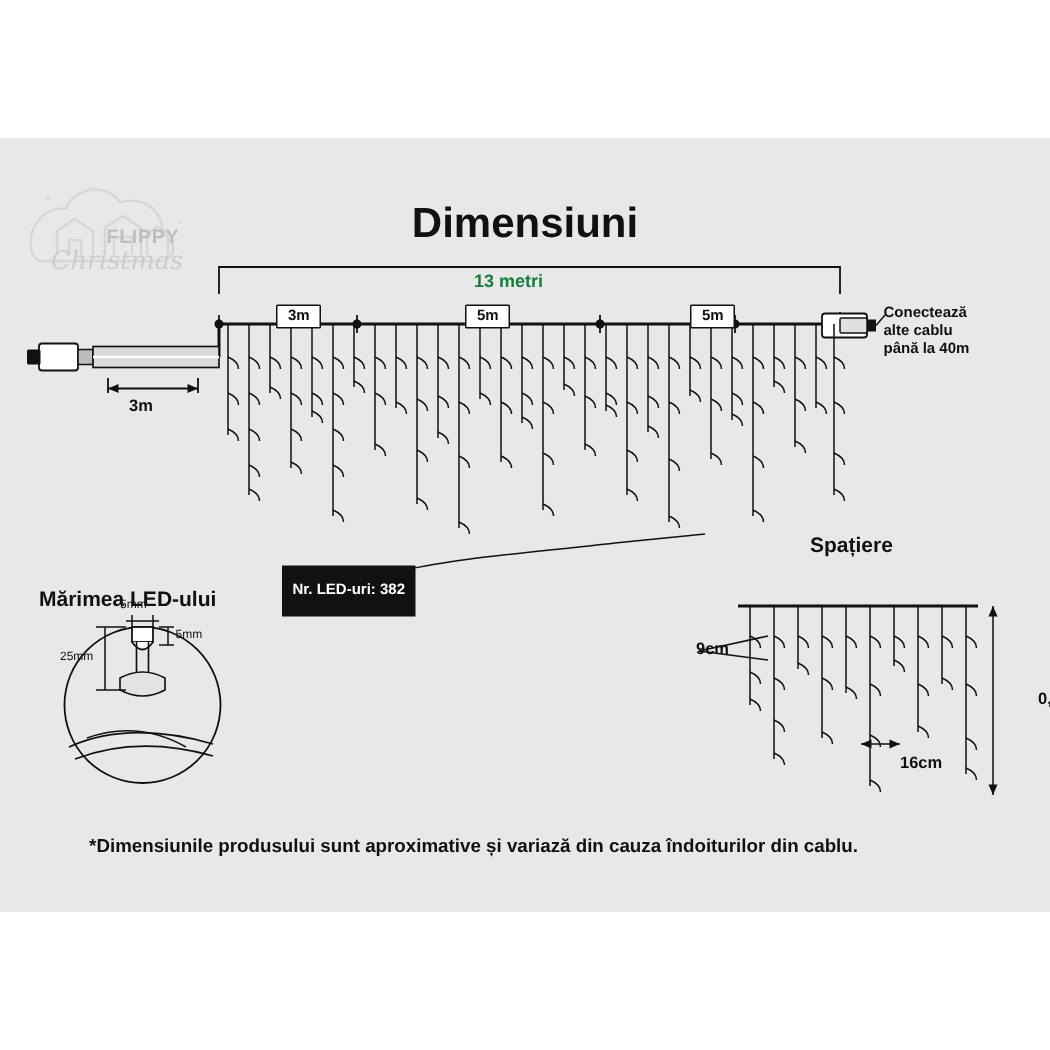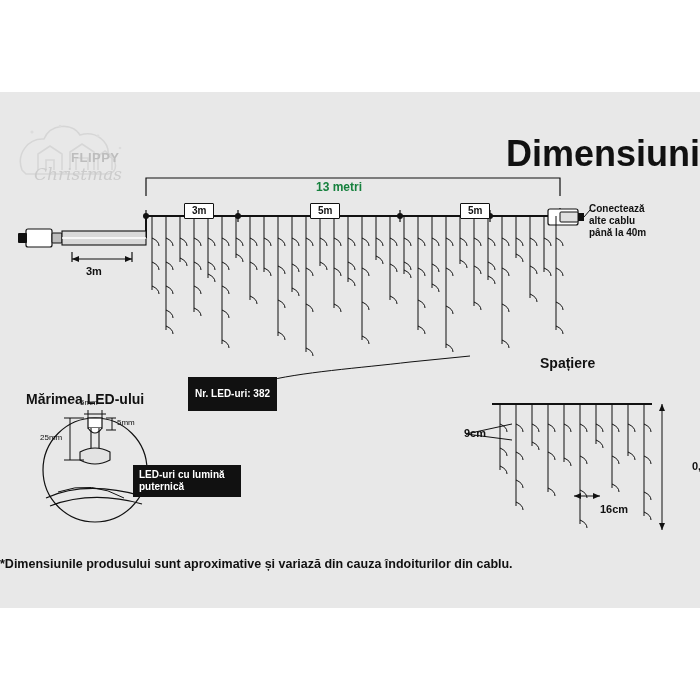--- a/index.html
+++ b/index.html
@@ -32,22 +32,22 @@
   .wm-text1{
     position:absolute;left:46px;top:42px;
     font-size:13px;font-weight:bold;color:#9a9a9a;letter-spacing:.5px;margin-left:15px;
   }
   .wm-text2{
     position:absolute;left:24px;top:56px;
     font-size:17px;color:#b5b5b5;font-family:"DejaVu Serif",serif;font-style:italic;
   }
 
   .title{
-    position:absolute;left:0;top:133px;width:700px;text-align:right;
-    font-size:36px;font-weight:bold;color:#111;
+    position:absolute;left:0;top:133px;width:700px;text-align:center;
+    font-size:28px;font-weight:bold;color:#111;
   }
 
   
   .lbl{position:absolute;font-size:11px;color:#111;}
   .lbl-b{font-weight:bold;margin-left:24px;}
 
   .measure-13{
     position:absolute;left:316px;top:180px;font-size:12px;font-weight:bold;color:#15803d;
   }
   .seg-label{
@@ -69,21 +69,21 @@
   }
   .sec-title{
     position:absolute;font-size:14px;font-weight:bold;color:#111;
   }
   .led-light-lbl{
     position:absolute;left:133px;top:465px;width:96px;
     background:#111;color:#fff;font-size:10px;font-weight:bold;
     padding:4px 6px;line-height:12px;
   }
   .footnote{
-    position:absolute;left:0;top:557px;width:572px;text-align:left;
+    position:absolute;left:0;top:557px;width:572px;text-align:right;
     font-size:12.5px;font-weight:bold;color:#111;
   }
   svg{position:absolute;left:0;top:0;}
 </style>
 </head>
 <body>
 
 <div id="stage">
 
   <div class="top-white"></div>
@@ -392,24 +392,20 @@
   </div>
 
   <div class="lbl-3m-left">3m</div>
 
   <div class="nrled">Nr. LED-uri: 382</div>
 
   <div class="sec-title" style="left:26px;top:391px;">Mărimea LED-ului</div>
   <div class="lbl" style="left:80px;top:398px;font-size:8px;">5mm</div>
   <div class="lbl" style="left:117px;top:418px;font-size:8px;">5mm</div>
   <div class="lbl" style="left:40px;top:433px;font-size:8px;">25mm</div>
-  <div class="led-light-lbl">
-    <div>LED-uri cu lumină</div>
-    <div>puternică</div>
-  </div>
 
   <div class="sec-title" style="left:540px;top:355px;">Spațiere</div>
   <div class="lbl lbl-b" style="left:440px;top:427px;">9cm</div>
   <div class="lbl lbl-b" style="left:576px;top:503px;">16cm</div>
   <div class="lbl lbl-b" style="left:668px;top:460px;">0,7m</div>
 
   <div class="footnote">*Dimensiunile produsului sunt aproximative și variază din cauza îndoiturilor din cablu.</div>
 </div>
 
 </body></html>

